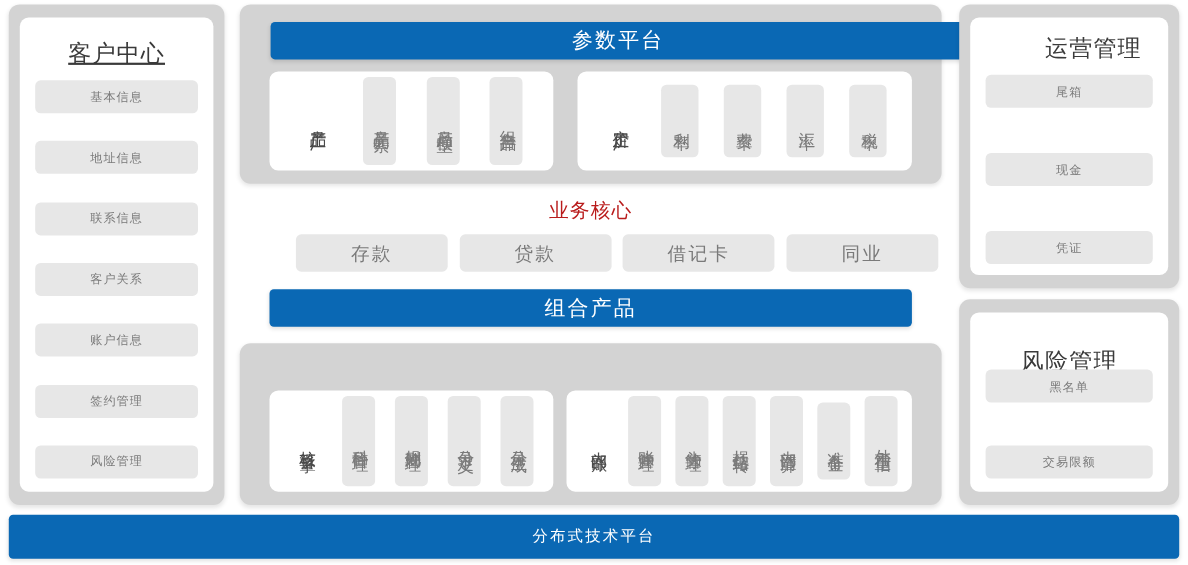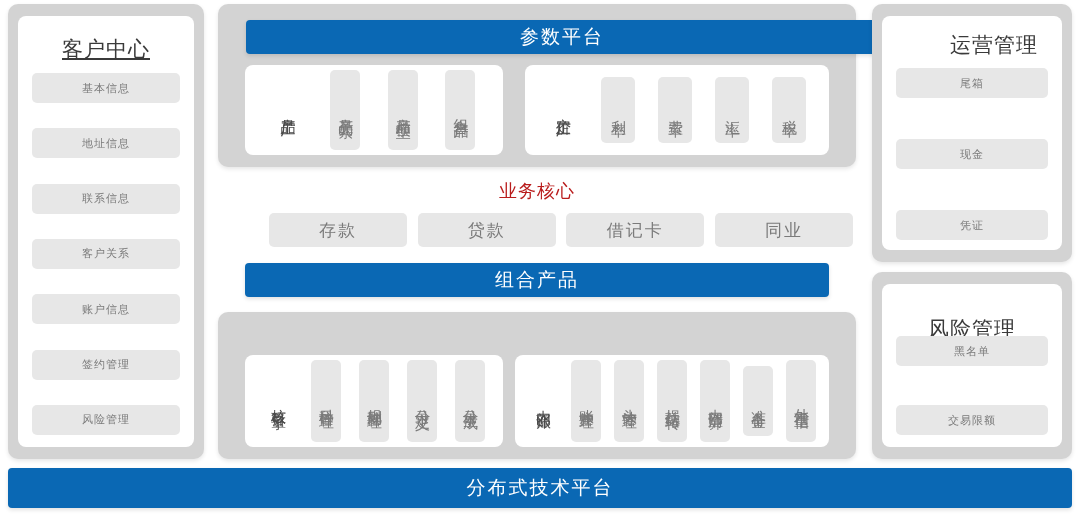--- a/index.html
+++ b/index.html
@@ -128,21 +128,21 @@
     letter-spacing: 2px;
   }
 
   
   #bottom-platform {
     position: absolute;
     left: 8px;
     top: 468px;
     width: 1064px;
     height: 40px;
-    font-size: 19px;
+    font-size: 14px;
     letter-spacing: 2px;
   }
 </style>
 </head>
 <body>
 
 <div id="canvas">
 
   <div class="outer-shell" style="left:8px; top:4px; width:196px; height:455px;">
     <div class="inner-white" style="left:10px; top:12px; right:10px; bottom:12px;">

